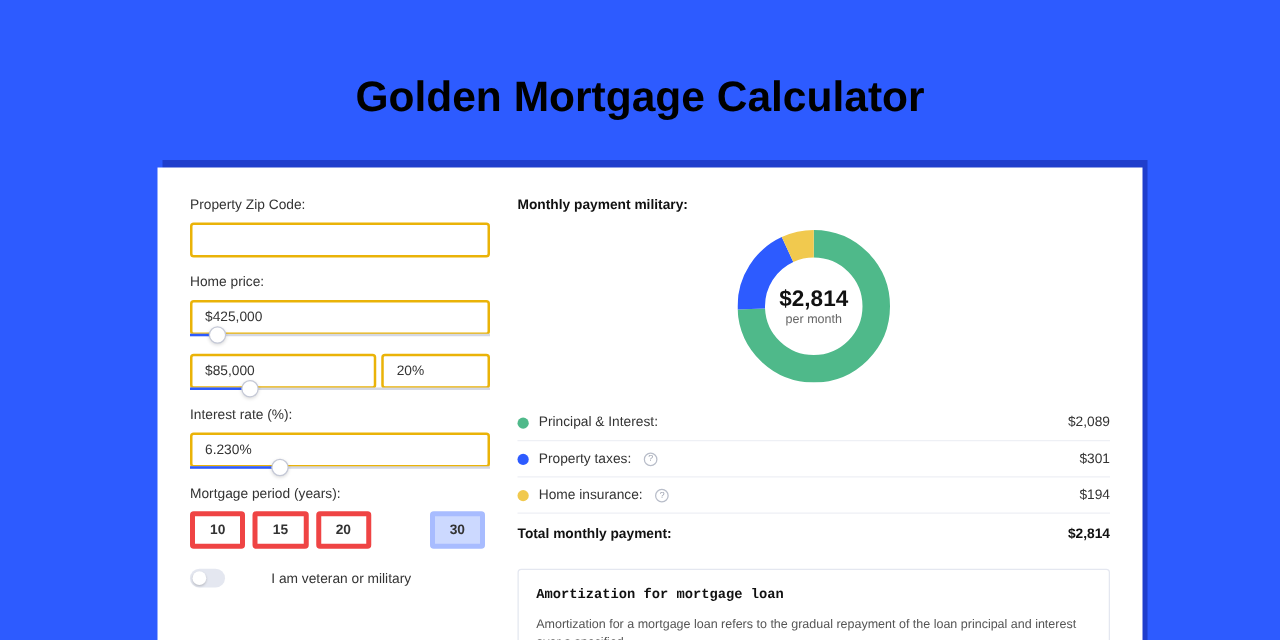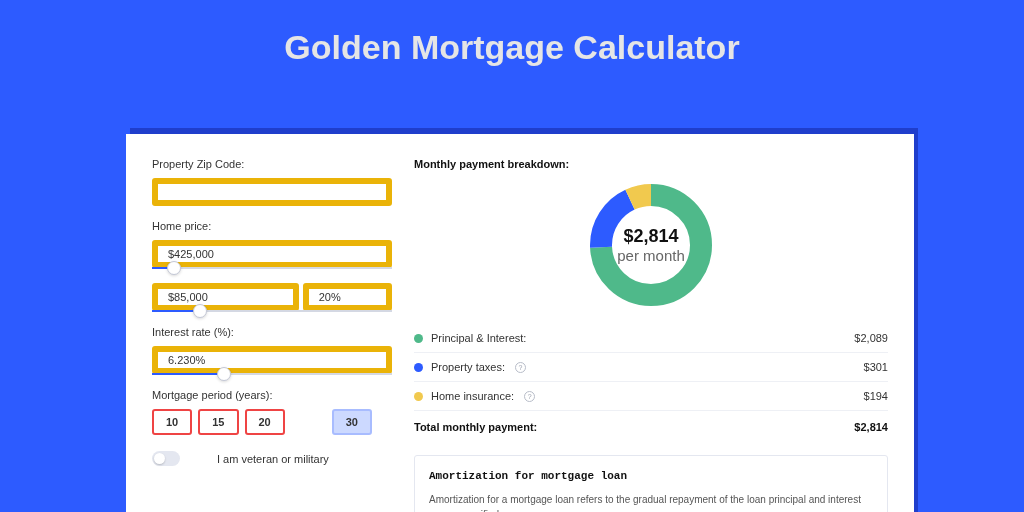--- a/index.html
+++ b/index.html
@@ -1,44 +1,44 @@
 <!DOCTYPE html>
 <html><head>
 <meta charset="utf-8">
 <style>
 * { margin: 0; padding: 0; box-sizing: border-box; font-family: -apple-system, BlinkMacSystemFont, "Segoe UI", Arial, sans-serif; }
 body { background: #2d5bff; width: 1024px; height: 512px; overflow: hidden; position: relative; }
-.hero-title { text-align: center; color: #e5e5e5; font-size: 34px; font-weight: 700; padding: 28px 0 22px; }
+.hero-title { text-align: center; color: #000000; font-size: 34px; font-weight: 700; padding: 28px 0 22px; margin-top: 31px; }
 .panel-shadow { position: absolute; left: 130px; top: 128px; width: 788px; height: 400px; background: #1f3ecc; }
 .panel { position: absolute; left: 126px; top: 134px; width: 788px; height: 400px; background: #fff; padding: 24px 26px; display: flex; gap: 22px; }
 .left { width: 240px; flex-shrink: 0; }
 .right { flex: 1; }
 .field-label { font-size: 11px; color: #333; margin-bottom: 8px; }
-.text-input { width: 100%; height: 28px; border: 6px solid #eab308; border-radius: 3px; padding: 0 10px; font-size: 11px; color: #333; background: #fff; }
+.text-input { width: 100%; height: 28px; border: 2px solid #eab308; border-radius: 3px; padding: 0 10px; font-size: 11px; color: #333; background: #fff; }
 .field-block { margin-bottom: 14px; }
 .slider-track { position: relative; height: 2px; background: #d4d8e3; margin-top: -1px; }
 .slider-fill { position: absolute; height: 2px; background: #2d5bff; left: 0; top: 0; }
 .slider-thumb { position: absolute; width: 14px; height: 14px; background: #fff; border: 1px solid #c4c8d6; border-radius: 50%; top: -6px; box-shadow: 0 1px 3px rgba(0,0,0,0.15); cursor: pointer; }
 .two-col { display: flex; gap: 4px; }
 .two-col .text-input:first-child { flex: 2; }
 .two-col .text-input:last-child { flex: 1; }
 .pills { display: flex; gap: 6px; }
-.pill { border: 2px solid #ef4444; border-radius: 3px; padding: 5px 12px; font-size: 11px; font-weight: 600; color: #333; cursor: pointer; background: #fff; text-align: center; }
+.pill { border: 4px solid #ef4444; border-radius: 3px; padding: 5px 12px; font-size: 11px; font-weight: 600; color: #333; cursor: pointer; background: #fff; text-align: center; }
 .pill.active { background: #ccd9ff; border-color: #a8bcff; margin-left: 41px; }
 .toggle-row { display: flex; align-items: center; gap: 10px; margin-top: 16px; }
 .toggle { width: 28px; height: 15px; background: #e4e7f0; border-radius: 10px; position: relative; cursor: pointer; }
 .toggle-knob { position: absolute; width: 11px; height: 11px; background: #fff; border-radius: 50%; top: 2px; left: 2px; box-shadow: 0 1px 2px rgba(0,0,0,0.2); }
 .toggle-label { font-size: 11px; color: #333; margin-left: 27px; }
 .breakdown-title { font-size: 11px; font-weight: 700; color: #111; margin-bottom: 14px; }
 .donut-wrap { display: flex; justify-content: center; margin-bottom: 18px; }
 .donut { position: relative; width: 122px; height: 122px; }
 .donut svg { transform: rotate(-90deg); }
 .donut-center { position: absolute; top: 0; left: 0; width: 100%; height: 100%; display: flex; flex-direction: column; align-items: center; justify-content: center; }
 .donut-amount { font-size: 18px; font-weight: 700; color: #111; }
-.donut-sub { font-size: 15px; color: #666; }
+.donut-sub { font-size: 10px; color: #666; }
 .legend-row { display: flex; align-items: flex-start; justify-content: space-between; padding: 8px 0; border-bottom: 1px solid #eef0f5; }
 .legend-row:last-of-type { border-bottom: 1px solid #cfd3de; }
 .legend-left { display: flex; align-items: center; gap: 8px; }
 .legend-dot { width: 9px; height: 9px; border-radius: 50%; flex-shrink: 0; }
 .legend-label { font-size: 11px; color: #333; }
 .legend-value { font-size: 11px; color: #333; }
 .info-icon { display: inline-flex; align-items: center; justify-content: center; width: 11px; height: 11px; border: 1px solid #b8bdc9; border-radius: 50%; font-size: 7px; color: #9ba0ae; margin-left: 2px; }
 .total-row { display: flex; justify-content: space-between; padding: 10px 0 16px; }
 .total-label { font-size: 11px; font-weight: 700; color: #111; }
 .total-value { font-size: 11px; font-weight: 700; color: #111; }
@@ -103,21 +103,21 @@
     <div class="toggle-row">
       <div class="toggle">
         <div class="toggle-knob"></div>
       </div>
       <span class="toggle-label">I am veteran or military</span>
     </div>
 
   </div>
 
   <div class="right">
-    <div class="breakdown-title">Monthly payment breakdown:</div>
+    <div class="breakdown-title">Monthly payment military:</div>
 
     <div class="donut-wrap">
       <div class="donut">
         <svg width="122" height="122" viewBox="0 0 122 122">
           <circle cx="61" cy="61" r="50" fill="none" stroke="#4fb98a" stroke-width="22" stroke-dasharray="233 314" stroke-dashoffset="0"></circle>
           <circle cx="61" cy="61" r="50" fill="none" stroke="#2d5bff" stroke-width="22" stroke-dasharray="59 314" stroke-dashoffset="-233"></circle>
           <circle cx="61" cy="61" r="50" fill="none" stroke="#f1c94e" stroke-width="22" stroke-dasharray="22 314" stroke-dashoffset="-292"></circle>
         </svg>
         <div class="donut-center">
           <div class="donut-amount">$2,814</div>

